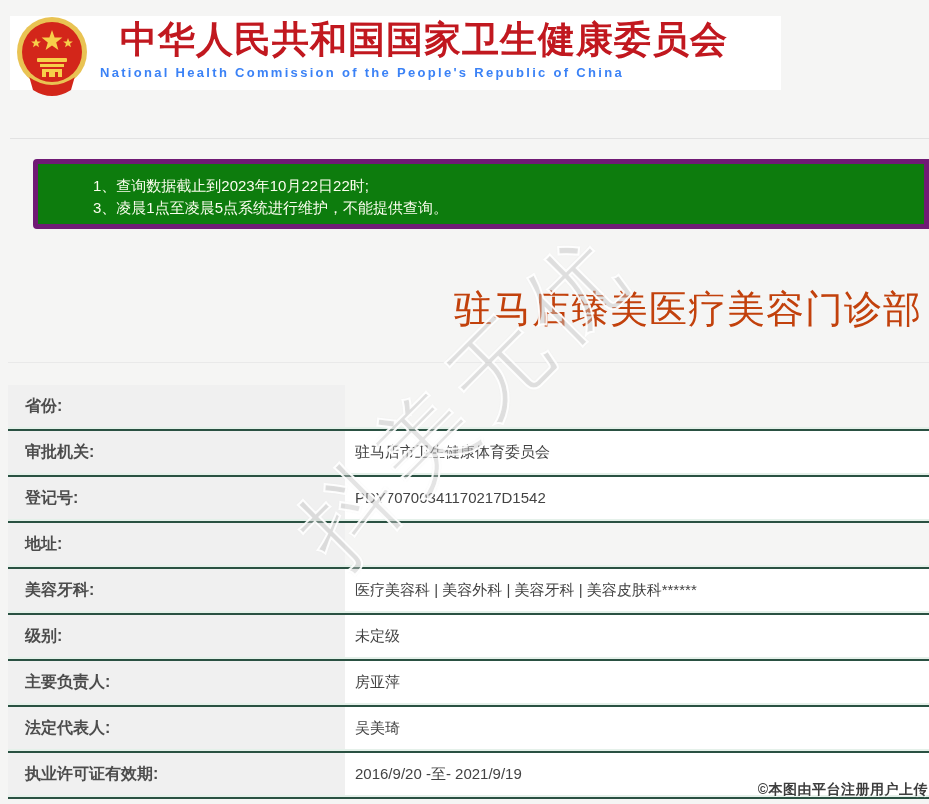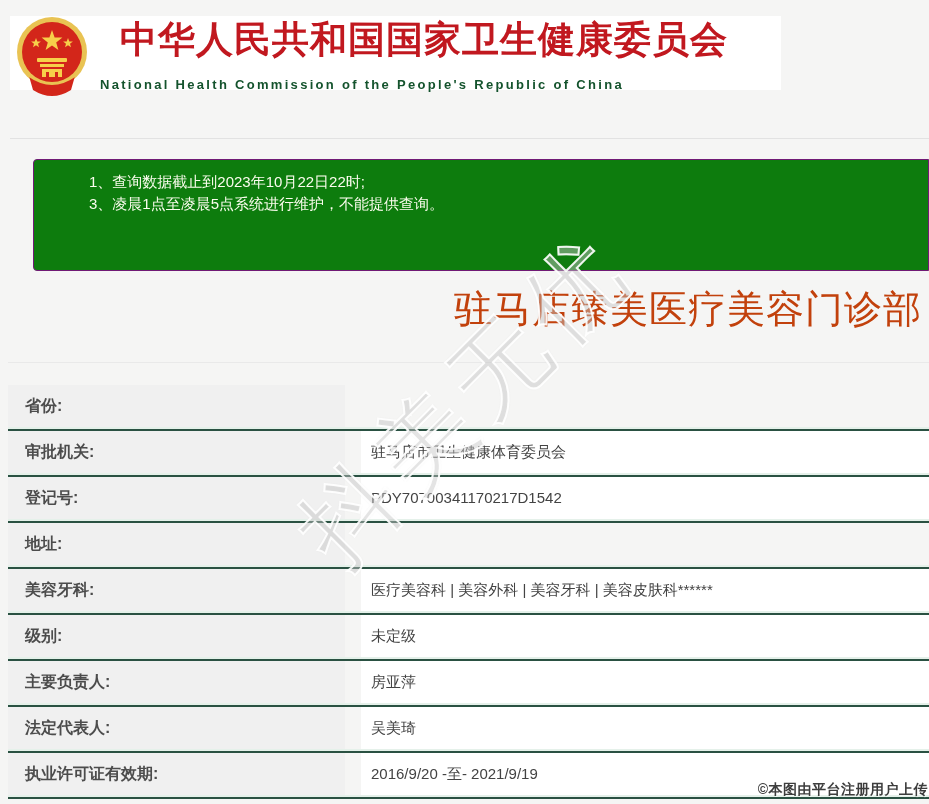--- a/index.html
+++ b/index.html
@@ -22,33 +22,33 @@
     position: absolute; left: 5px; top: -2px;
     width: 74px; height: 86px;
   }
   .header-titles { position: absolute; left: 90px; top: 2px; white-space: nowrap; }
   .cn-title {
     font-size: 37px; font-weight: 700; letter-spacing: 1px;
     color: #c1181f; line-height: 44px; margin-left: 20px;
   }
   .en-title {
     font-size: 13px; font-weight: 700; letter-spacing: 2.3px;
-    color: #14532d; margin-top: 15px;
+    color: #3b82f6; margin-top: 3px;
   }
   .divider-1 {
     left: 10px; top: 138px; width: 919px; height: 0;
     border-top: 1px solid #e2e2e2;
   }
 
   
   .notice-box {
     left: 33px; top: 159px; right: 0;
-    height: 112px;
+    height: 70px;
     background: #0d7c0d;
-    border: 1px solid #701a75;
+    border: 5px solid #701a75;
     border-radius: 4px 0 0 4px;
     padding: 11px 10px 0 55px;
   }
   .notice-line {
     color: #fbfdee; font-size: 15px; line-height: 22px;
     white-space: nowrap;
   }
 
   
   .org-title {
@@ -64,21 +64,20 @@
   
   .info-table {
     left: 8px; top: 385px; width: 921px;
     z-index: 1;
   }
   .info-row {
     display: flex;
     height: 46px;
     border-bottom: 2px solid #2a5142;
     box-shadow: inset 0 -2px 0 #e5f1ea;
-    gap: 16px;
   }
   .cell-label {
     width: 337px; flex: 0 0 337px;
     background: #f0f0f0;
     font-size: 16px; font-weight: 700; color: #4c4c4c;
     line-height: 42px; padding-left: 17px;
     box-shadow: inset 0 -2px 0 #e5f1ea;
     white-space: nowrap;
   }
   .cell-value {

